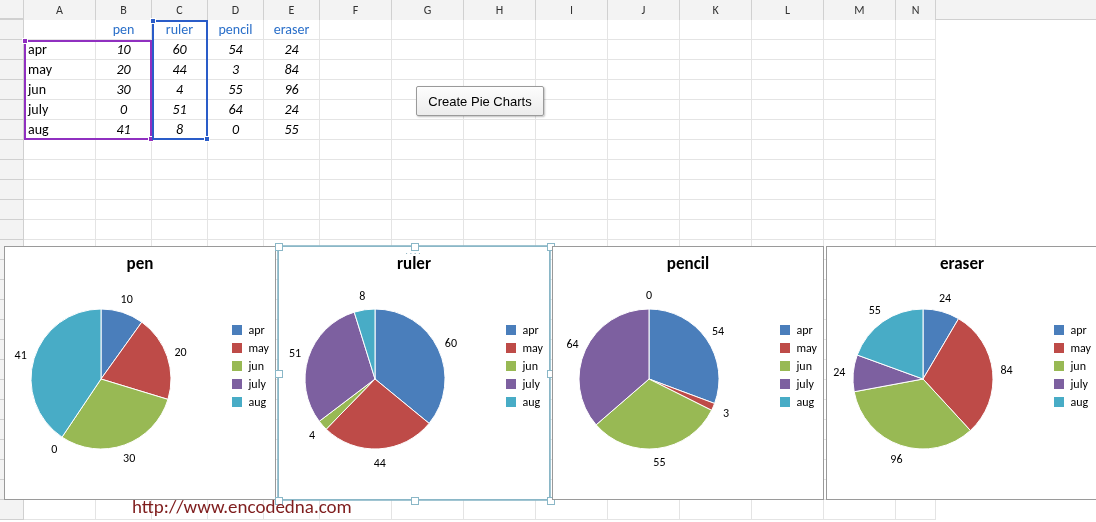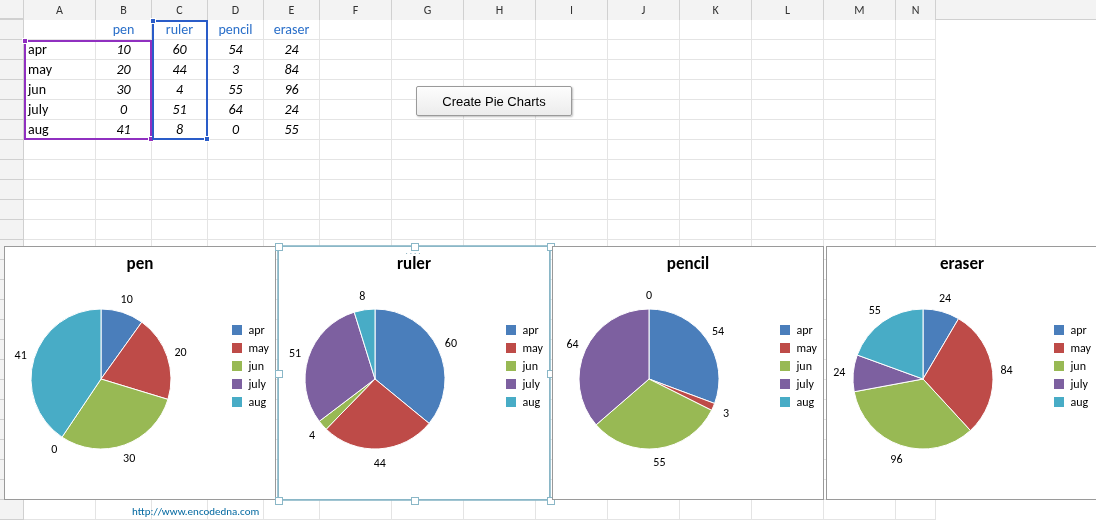--- a/index.html
+++ b/index.html
@@ -77,21 +77,21 @@
   .handle {
     position: absolute;
     width: 6px; height: 6px;
     border: 1px solid #fff;
   }
   
   .winbtn {
     position: absolute;
     left: 416px;
     top: 86px;
-    width: 156px;
+    width: 128px;
     height: 30px;
     background: linear-gradient(#fdfdfd,#ececec);
     border: 1px solid #9a9a9a;
     border-radius: 2px;
     font-size: 13px;
     cursor: pointer;
     box-shadow: 1px 1px 2px rgba(0,0,0,0.25);
   }
   
   .charts {
@@ -150,22 +150,22 @@
     position: absolute;
     font-size: 12px;
     color: #000;
     transform: translate(-50%,-50%);
     white-space: nowrap;
   }
   .credit {
     position: absolute;
     bottom: 4px;
     left: 132px;
-    font-size: 11px;
-    color: #0369a1;
+    font-size: 19px;
+    color: #7f1d1d;
   }
   svg.pie { width: 160px; height: 160px; }
 </style>
 </head>
 <body>
 
 <div class="grid">
 
   <div class="colheads">
     <div class="rowhead" style="width:24px"></div>

